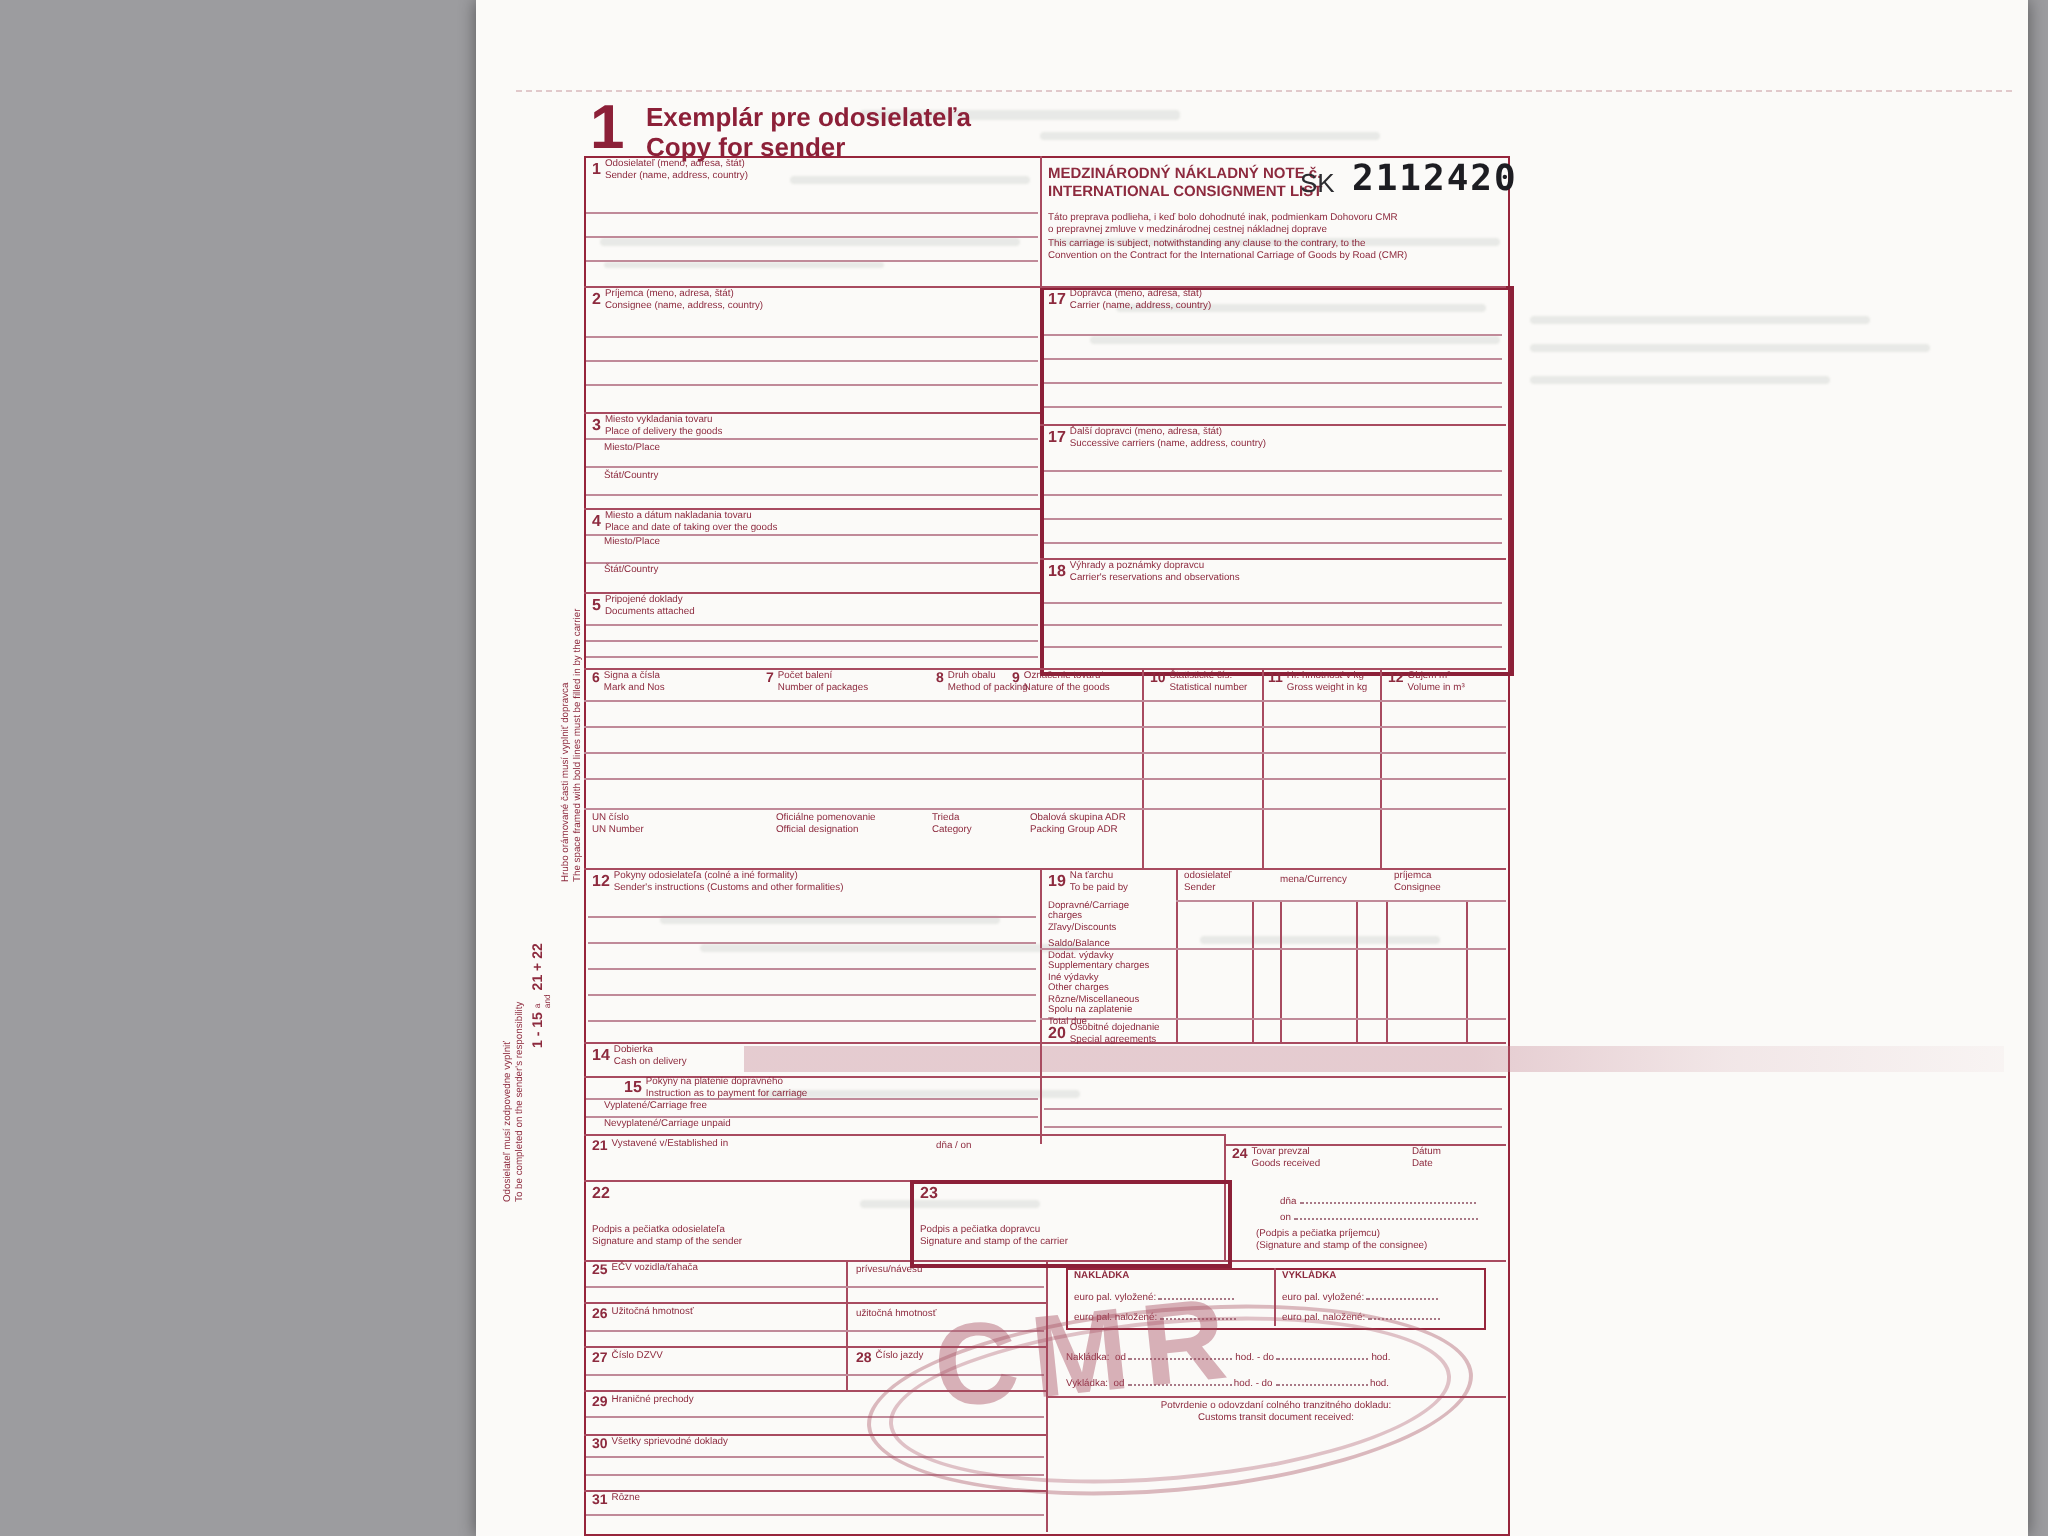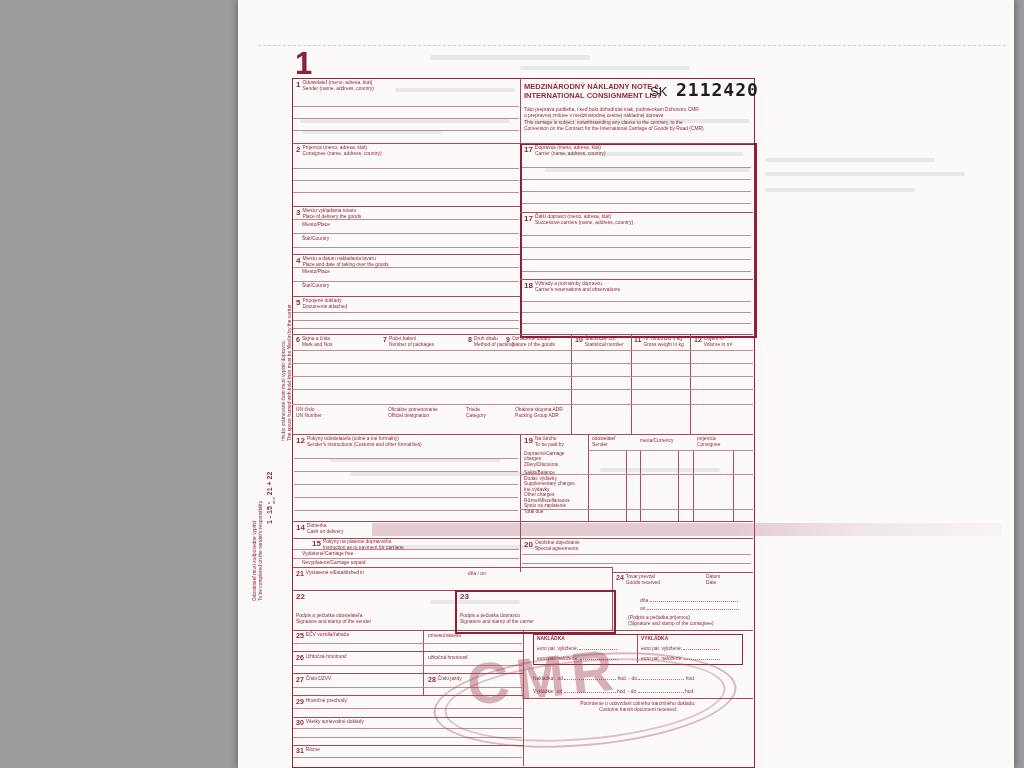--- a/index.html
+++ b/index.html
@@ -53,20 +53,23 @@
   <div class="rot" style="left:266px;top:524px;width:104px;font-size:7px;font-weight:700;">
     <span>1 - 15</span>
     <span class="tx" style="font-size:4.2px;font-weight:400;"><i>a</i><i>and</i></span>
     <span>21 + 22</span>
   </div>
   <div class="rot sm" style="left:252px;top:601px;width:150px;">
     <span class="tx"><i>Odosielateľ musí zodpovedne vyplniť</i><i>To be completed on the sender's responsibility</i></span>
   </div>
 
   <div class="abs" style="left:295px;top:48px;font-size:31px;font-weight:700;color:#8c2038;line-height:1;">1</div>
+  <div class="abs" style="left:323px;top:52px;font-size:13px;font-weight:700;line-height:1.12;color:#8c2038;">
+    <span class="tx"><i>Exemplár pre odosielateľa</i><i>Copy for sender</i></span>
+  </div>
 
   <div class="bx" style="left:292px;top:78px;width:461px;height:688px;"></div>
   <div class="vl" style="left:520px;top:78px;height:256px;"></div>
   <div class="bold" style="left:520px;top:143px;width:233px;height:191px;"></div>
   <div class="hd" style="left:292px;top:143px;width:461px;"></div>
   <div class="hd" style="left:292px;top:206px;width:228px;"></div>
   <div class="hd" style="left:520px;top:212px;width:233px;"></div>
   <div class="hd" style="left:292px;top:254px;width:228px;"></div>
   <div class="hd" style="left:520px;top:279px;width:233px;"></div>
   <div class="hd" style="left:292px;top:296px;width:228px;"></div>
@@ -188,21 +191,21 @@
 
   <div class="abs" style="left:372px;top:523px;width:630px;height:13px;background:linear-gradient(to right,rgba(193,128,143,.38) 0%,rgba(193,128,143,.38) 58%,rgba(193,128,143,.16) 78%,rgba(193,128,143,.05) 100%);"></div>
   <div class="lbl" style="left:296px;top:523px;"><span class="bno">14</span><span class="tx sm"><i>Dobierka</i><i>Cash on delivery</i></span></div>
 
   <div class="lbl" style="left:312px;top:539px;"><span class="bno">15</span><span class="tx sm"><i>Pokyny na platenie dopravného</i><i>Instruction as to payment for carriage</i></span></div>
   <div class="hl" style="left:293px;top:549px;width:226px;"></div>
   <div class="lbl sm" style="left:302px;top:551px;">Vyplatené/Carriage free</div>
   <div class="hl" style="left:293px;top:558px;width:226px;"></div>
   <div class="lbl sm" style="left:302px;top:560px;">Nevyplatené/Carriage unpaid</div>
   <div class="vl" style="left:520px;top:521px;height:51px;"></div>
-  <div class="lbl" style="left:524px;top:540px;"><span class="bno">20</span><span class="tx sm"><i>Osobitné dojednanie</i><i>Special agreements</i></span></div>
+  <div class="lbl" style="left:524px;top:512px;"><span class="bno">20</span><span class="tx sm"><i>Osobitné dojednanie</i><i>Special agreements</i></span></div>
   <div class="hl" style="left:522px;top:554px;width:229px;"></div>
   <div class="hl" style="left:522px;top:563px;width:229px;"></div>
 
   <div class="lbl sm" style="left:296px;top:570px;"><span class="bno" style="font-size:7px;">21</span><span>Vystavené v/Established in</span></div>
   <div class="lbl sm" style="left:468px;top:571px;">dňa / on</div>
   <div class="lbl sm" style="left:616px;top:574px;"><span class="bno" style="font-size:7px;">24</span><span class="tx"><i>Tovar prevzal</i><i>Goods received</i></span></div>
   <div class="lbl sm" style="left:706px;top:574px;"><span class="tx"><i>Dátum</i><i>Date</i></span></div>
   <div class="lbl sm" style="left:640px;top:596px;"><span>dňa</span> <span class="dots" style="width:88px;"></span></div>
   <div class="lbl sm" style="left:640px;top:604px;"><span>on</span> <span class="dots" style="width:92px;"></span></div>
   <div class="lbl sm" style="left:628px;top:615px;"><span class="tx"><i>(Podpis a pečiatka príjemcu)</i><i>(Signature and stamp of the consignee)</i></span></div>

